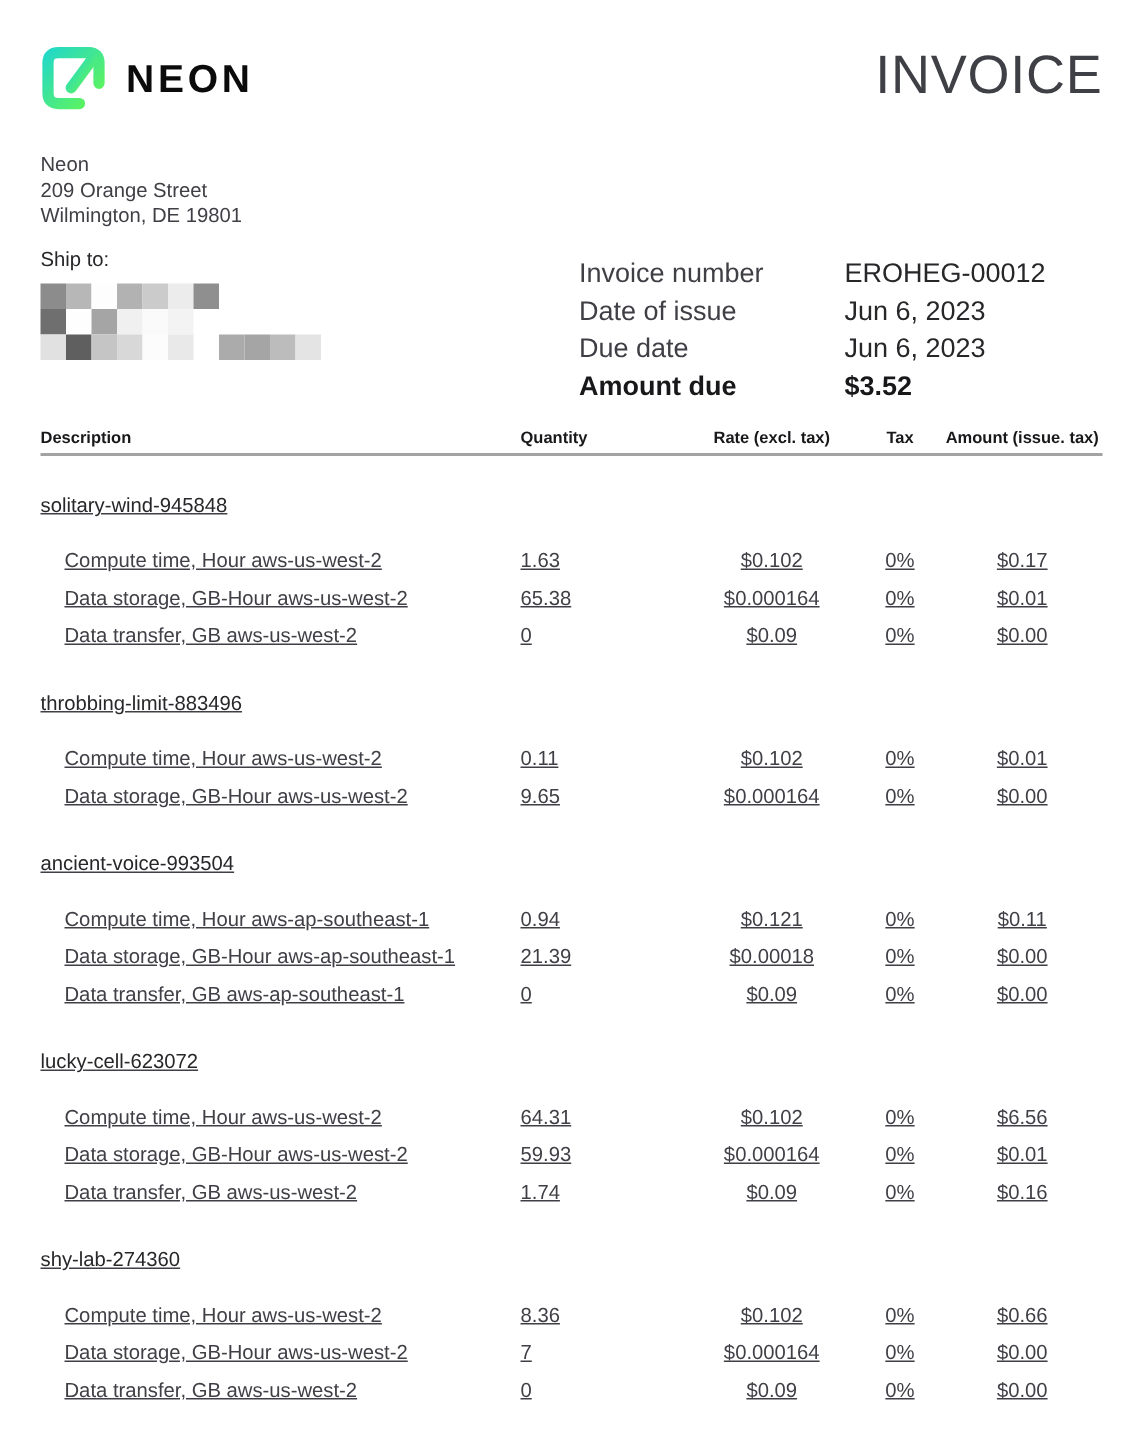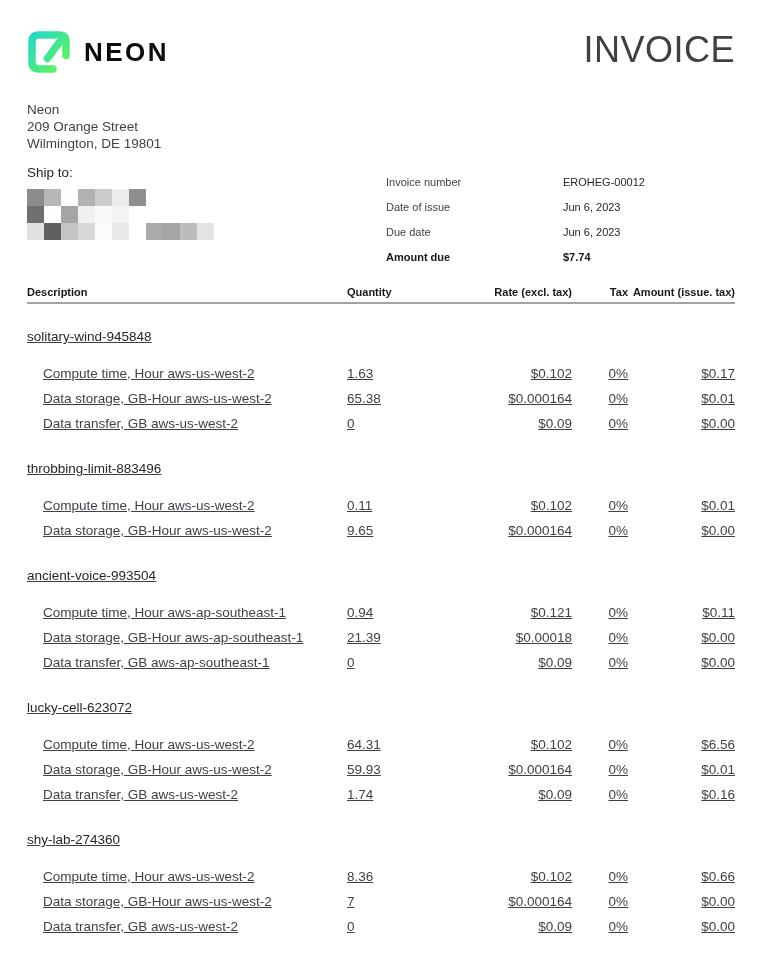--- a/index.html
+++ b/index.html
@@ -49,41 +49,41 @@
   
   .middle { display: flex; margin-top: 12px; }
   .ship-col { width: 359px; }
   .ship-label { font-size: 13.5px; line-height: 17px; color: #27272a; font-weight: 400; }
   .mosaic {
     margin-top: 8px;
     display: grid;
     line-height: 0;
   }
   .meta-col { flex: 1; padding-top: 6px; }
-  .meta-row { display: flex; font-size: 11px; line-height: 25px; }
+  .meta-row { display: flex; font-size: 18px; line-height: 25px; }
   .meta-label { width: 177px; color: #3f3f46; }
   .meta-value { color: #27272a; }
   .meta-row.strong .meta-label, .meta-row.strong .meta-value { font-weight: 700; color: #18181b; }
 
   
   .grid-row {
     display: grid;
     grid-template-columns: 320px 110px 115px 56px 107px;
     align-items: center;
   }
   .thead {
     margin-top: 12px;
     font-size: 11px;
     font-weight: 700;
     color: #18181b;
     line-height: 20px;
     border-bottom: 2px solid #a3a3a3;
   }
   .c-qty { text-align: left; }
-  .c-rate, .c-tax, .c-amt { text-align: right; }
+  .c-rate, .c-tax, .c-amt { text-align: center; }
   .group { margin-top: 20px; text-decoration: underline; }
   .group-title {
     font-size: 13.5px;
     line-height: 25px;
     color: #27272a;
     margin-bottom: 12px;
   }
   .trow { font-size: 13.5px; line-height: 25px; color: #3f3f46; }
   .trow .c-desc { padding-left: 16px; }
 </style>
@@ -162,21 +162,21 @@
       <div class="meta-row">
         <div class="meta-label">Date of issue</div>
         <div class="meta-value">Jun 6, 2023</div>
       </div>
       <div class="meta-row">
         <div class="meta-label">Due date</div>
         <div class="meta-value">Jun 6, 2023</div>
       </div>
       <div class="meta-row strong">
         <div class="meta-label">Amount due</div>
-        <div class="meta-value">$7.74</div>
+        <div class="meta-value">$3.52</div>
       </div>
     </div>
   </div>
 
   <div>
     <div class="grid-row thead">
       <div class="c-desc">Description</div>
       <div class="c-qty">Quantity</div>
       <div class="c-rate">Rate (excl. tax)</div>
       <div class="c-tax">Tax</div>

